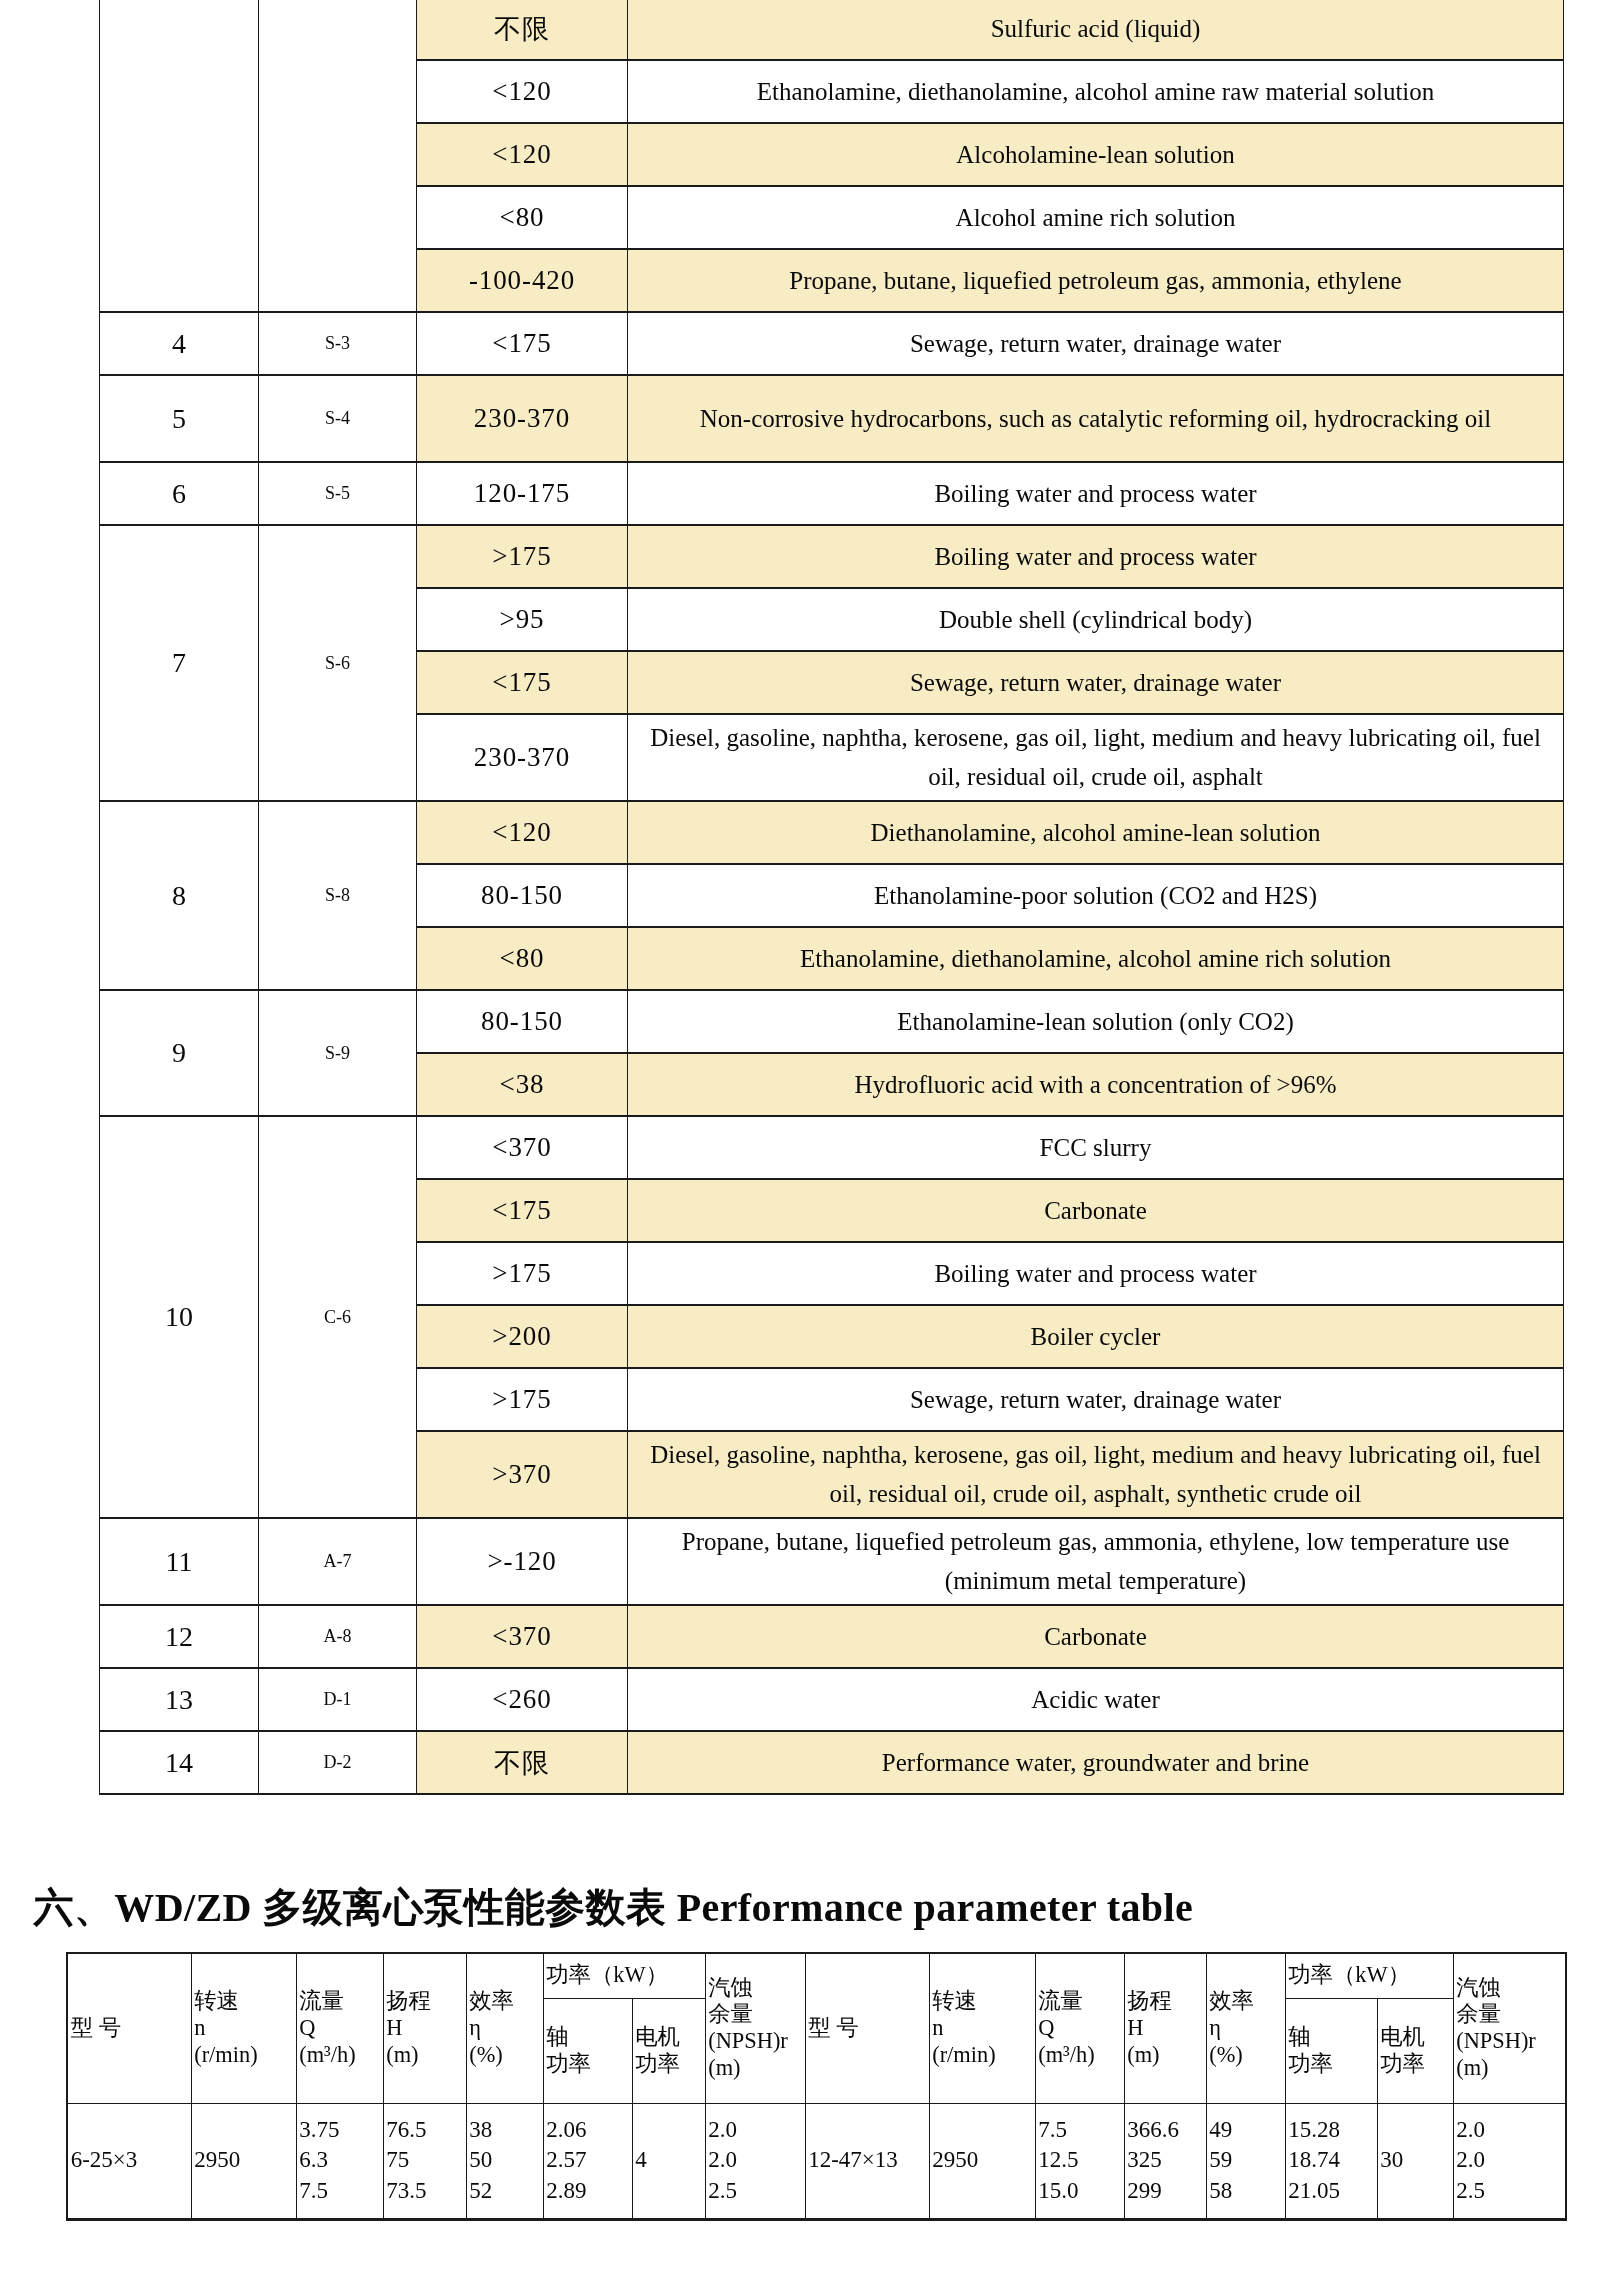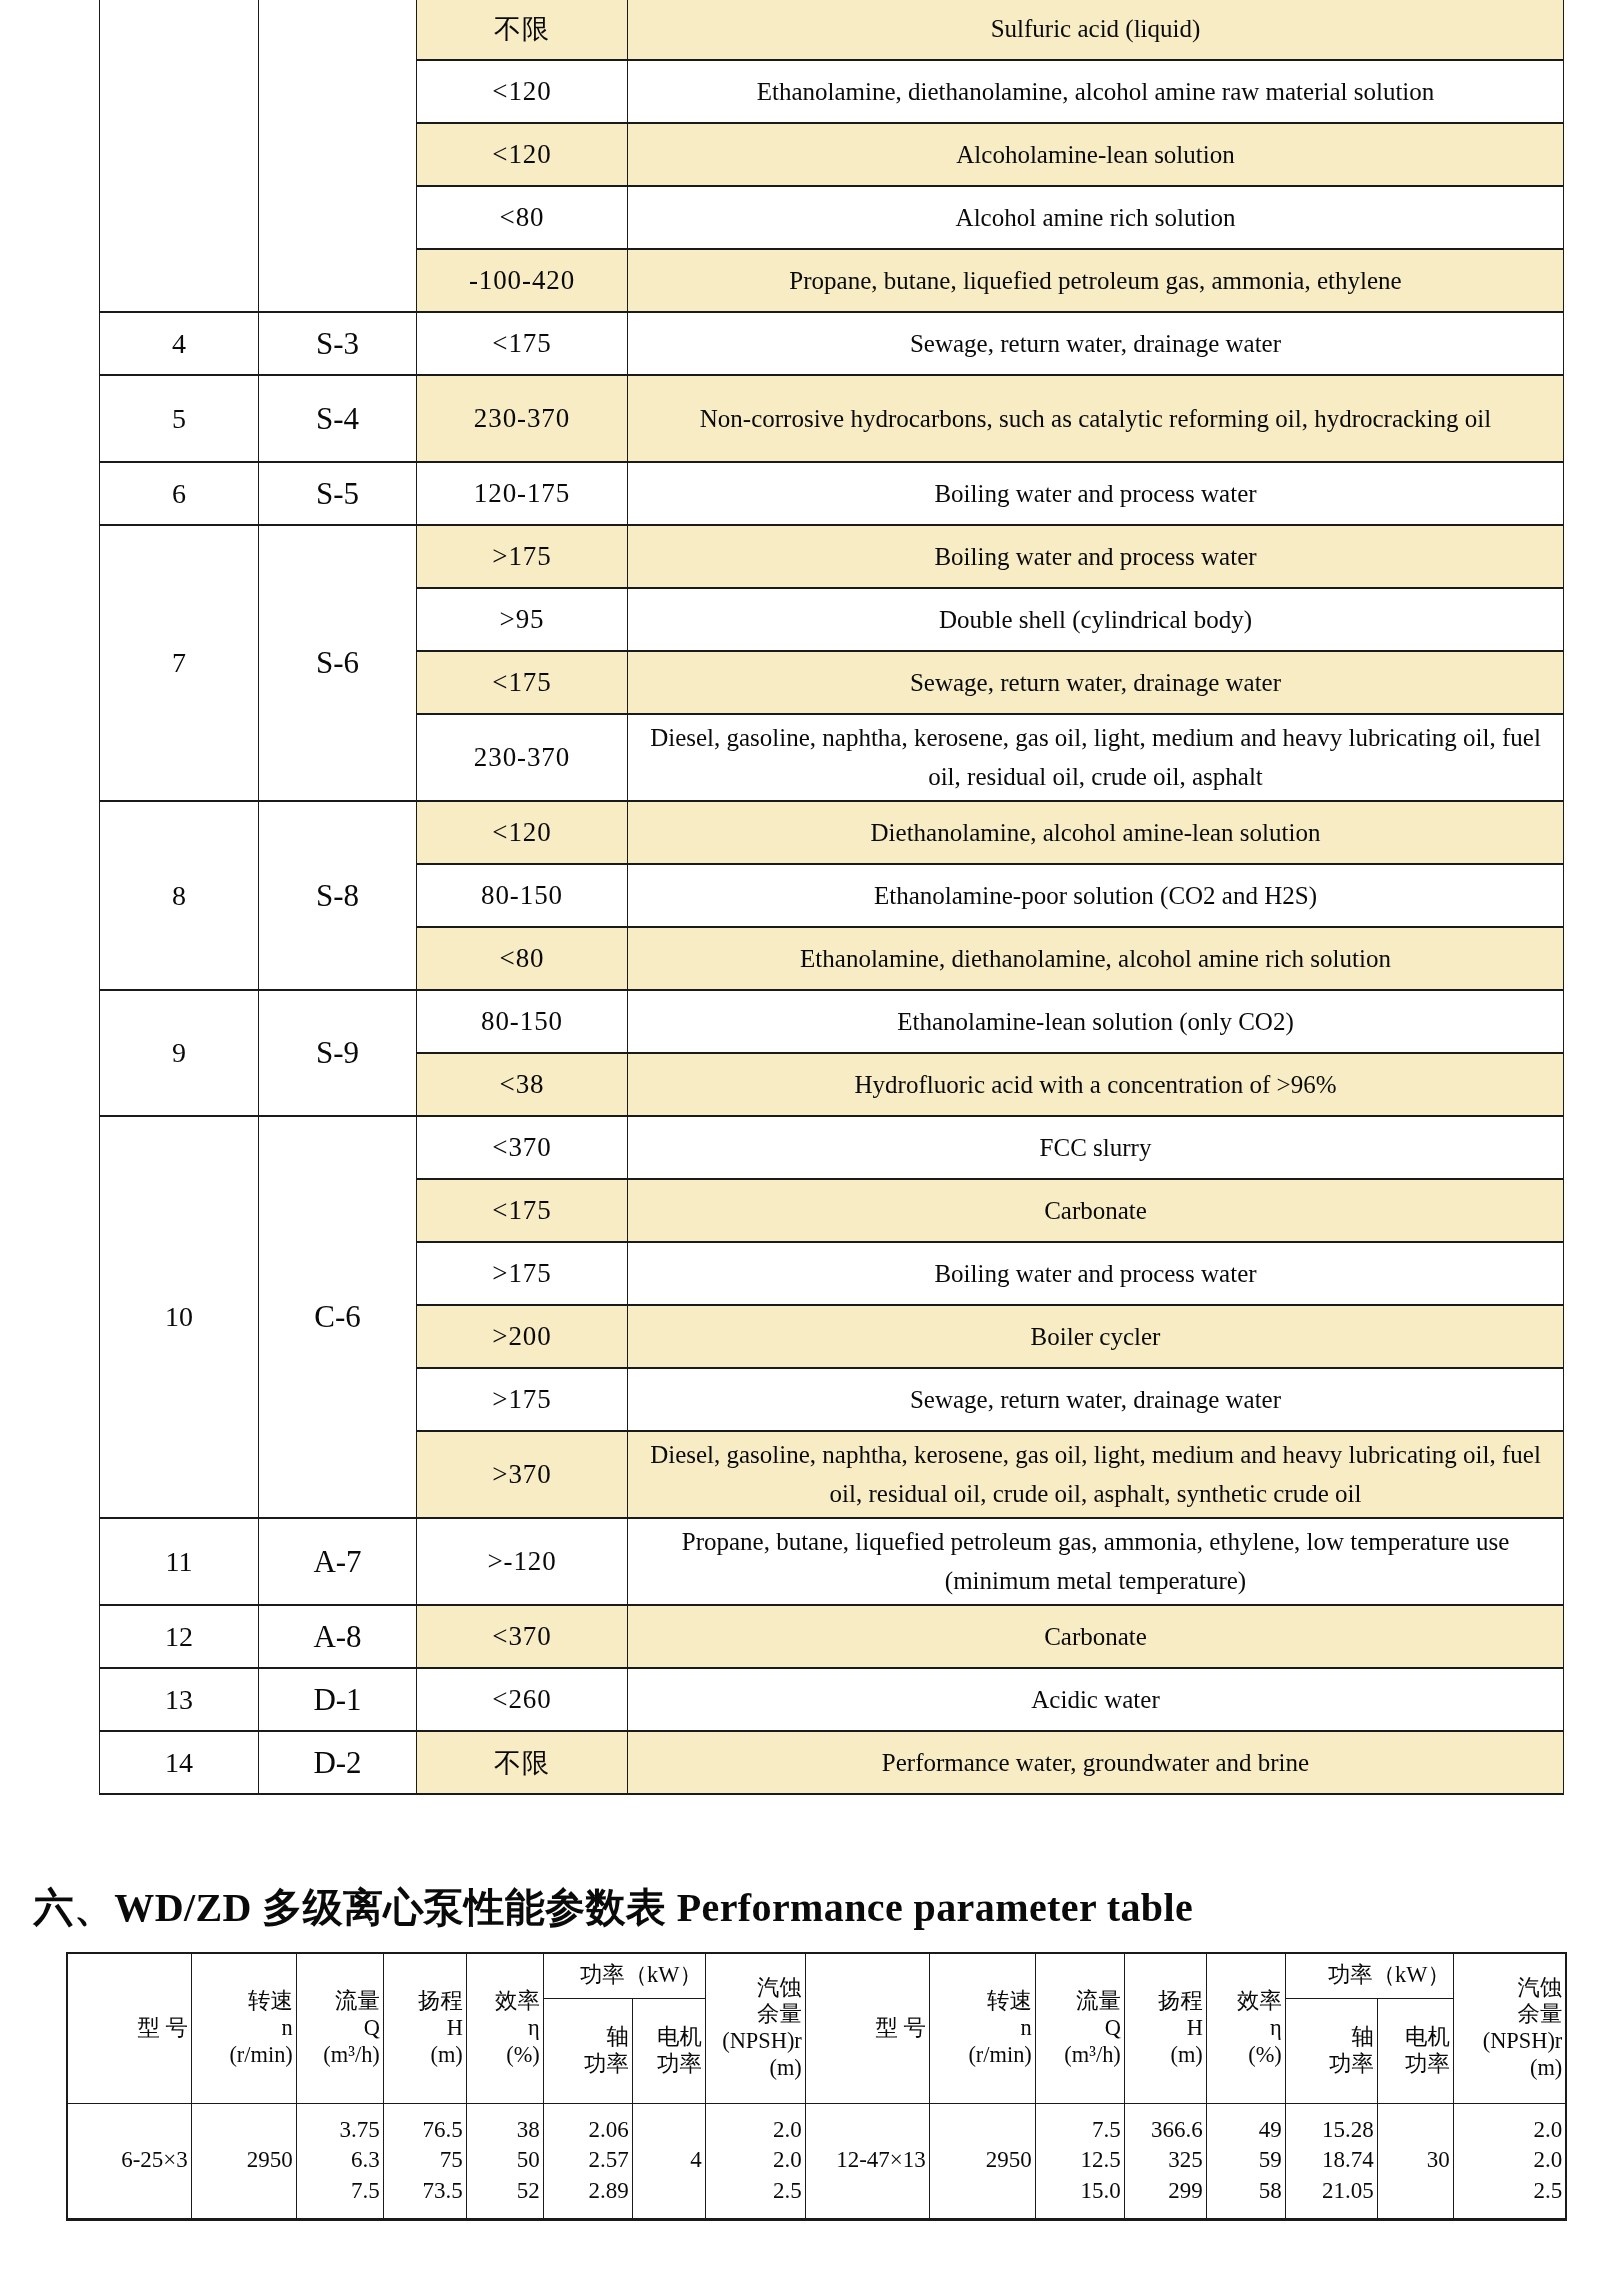--- a/index.html
+++ b/index.html
@@ -15,39 +15,39 @@
   }
   table.materials td{
     border:1.8px solid #1a1a1a;
     border-top-width:2.7px;border-bottom-width:2.7px;
     text-align:center;vertical-align:middle;
     padding:1.8px 16px;overflow:hidden;
   }
   table.materials tr{height:63px;}
   table.materials tr.tall{height:87px;}
   td.c-num{font-size:28px;}
-  td.c-code{font-size:31px;}
+  td.c-code{font-size:18px;}
   td.c-temp{font-size:27px;letter-spacing:0.9px;}
   td.c-desc{font-size:25px;line-height:1.55;}
   .yellow{background:#f8ecc5;}
   
   h2.heading{
     position:absolute;left:21.5px;top:1868px;margin:12px;
     font-size:40px;font-weight:bold;white-space:nowrap;
     letter-spacing:0.4px;
   }
   
   table.perf{
     position:absolute;left:66px;top:1952px;width:1499px;
     border-collapse:collapse;table-layout:fixed;
     border:2.7px solid #1a1a1a;
   }
   table.perf th,table.perf td{
     border:1.8px solid #1a1a1a;
-    text-align:right;vertical-align:middle;
+    text-align:left;vertical-align:middle;
     white-space:pre-line;padding:0 2.7px;overflow:hidden;
   }
   table.perf th{font-weight:normal;font-size:22.4px;line-height:1.2;}
   table.perf td{font-size:23px;line-height:1.32;margin-left:23px;}
   table.perf thead tr.r1{height:45px;}
   table.perf thead tr.r2{height:105px;}
   table.perf tbody tr{height:116px;}
   table.perf{border-bottom-width:3.6px;}
 </style>
 </head>

